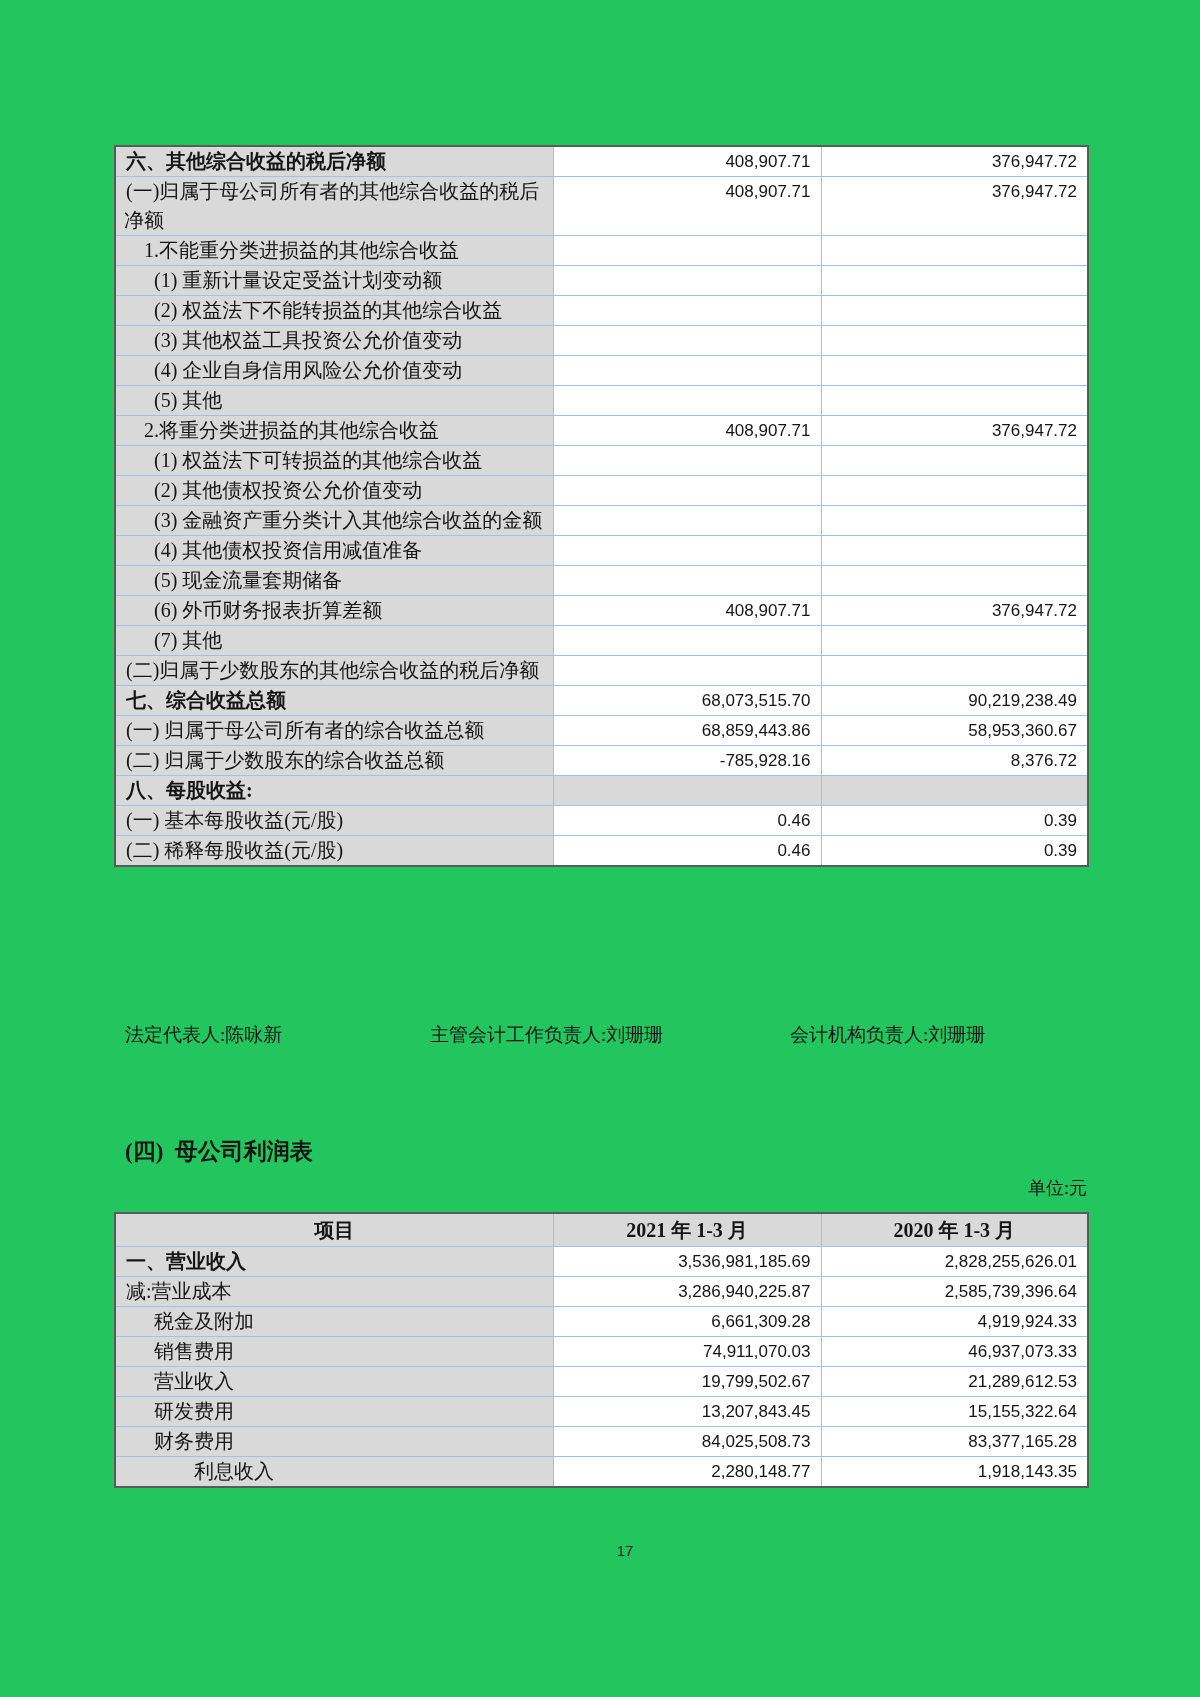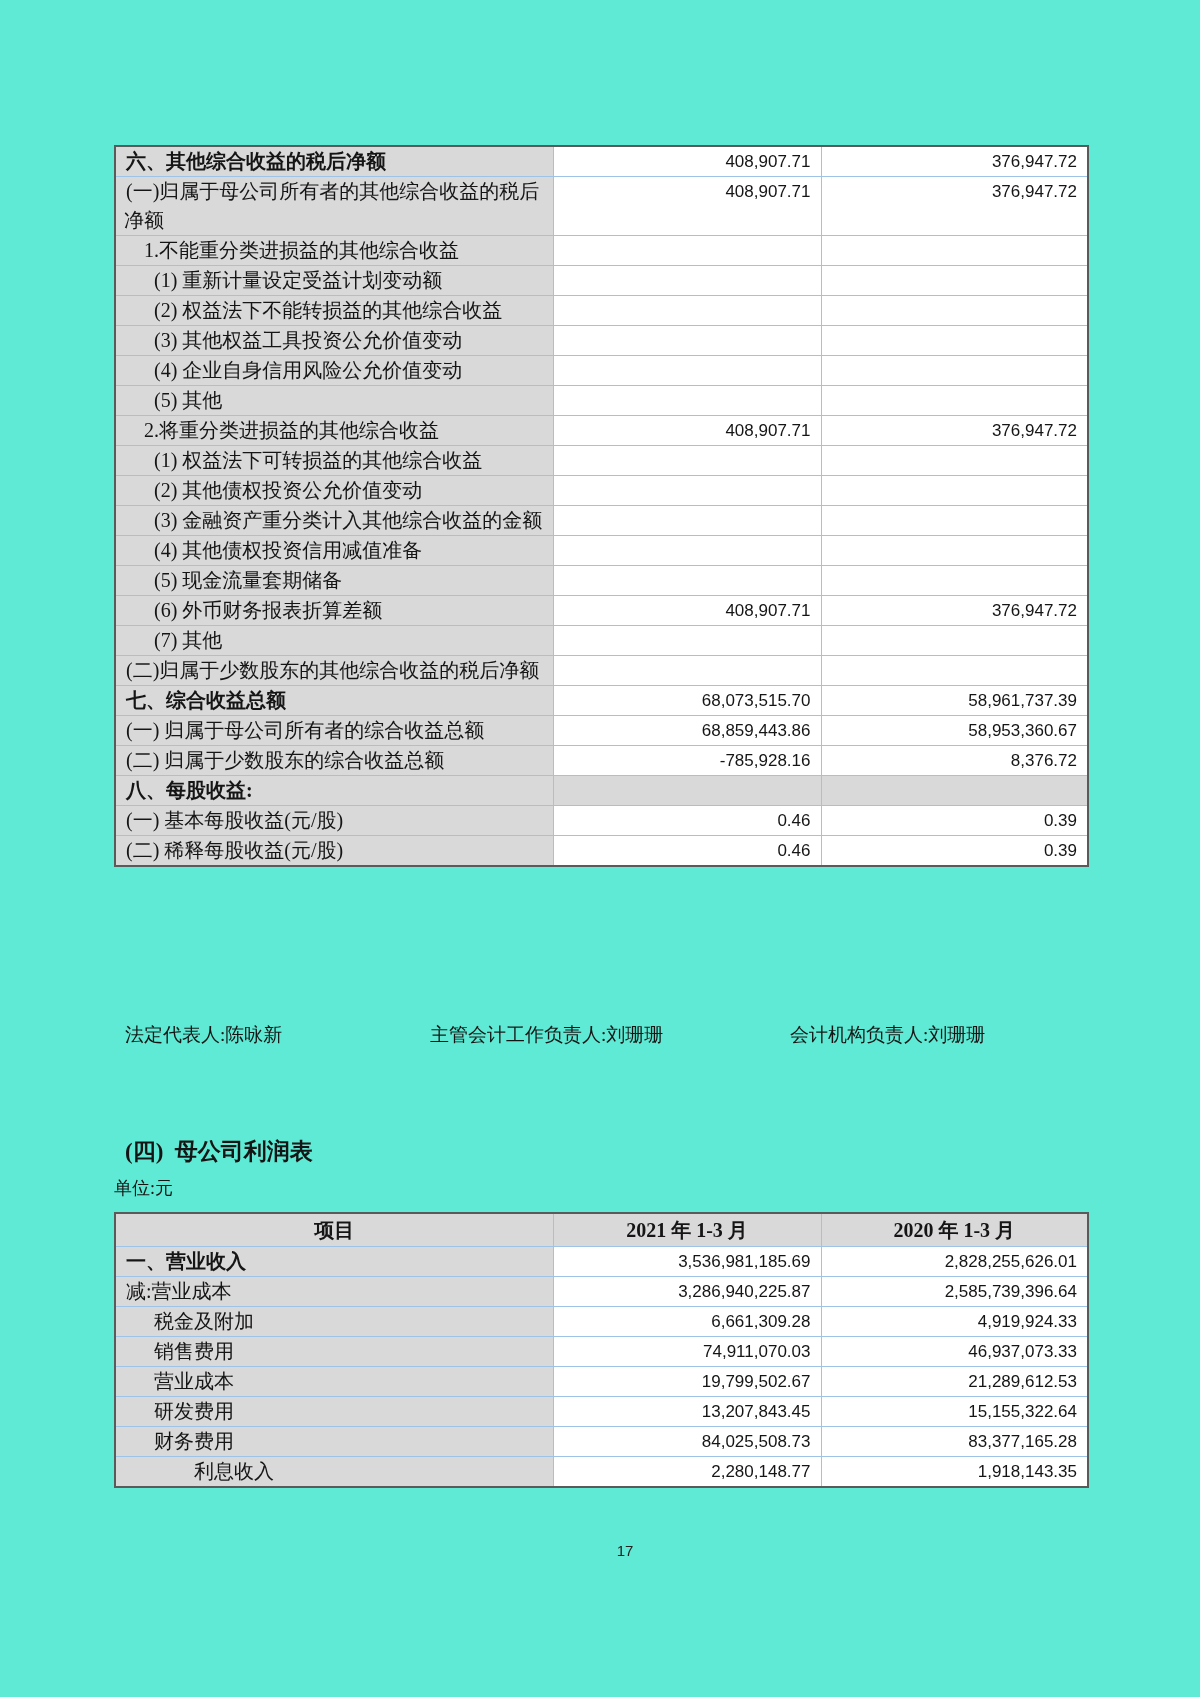--- a/index.html
+++ b/index.html
@@ -1,17 +1,17 @@
 <!DOCTYPE html>
 <html><head>
 <meta charset="utf-8">
 <style>
   html,body{margin:0;padding:0;background:#e8e8e8;}
   .page{
-    position:relative;width:1200px;height:1697px;background:#5eead4;
+    position:relative;width:1200px;height:1697px;background:#22c55e;
     margin:0 auto;font-family:"Liberation Serif", serif;color:#151515;
     overflow:hidden;
   }
   .fin-table{
     position:absolute;left:114px;width:973px;
     border-collapse:collapse;table-layout:fixed;background:#fff;
     border:2px solid #5a5a5a;
   }
   .fin-table td,.fin-table th{
     border:1px solid #9dc3e6;overflow:hidden;
@@ -44,21 +44,21 @@
   .sig-row .sig{position:absolute;white-space:nowrap;}
   #sig1{left:11px;}
   #sig2{left:316px;}
   #sig3{left:676px;}
   .section-heading{
     position:absolute;top:1136px;left:125px;font-size:23px;
     font-weight:bold;white-space:pre;
   }
   .unit-label{
     position:absolute;top:1176px;left:114px;width:973px;
-    text-align:left;font-size:18px;
+    text-align:right;font-size:18px;
   }
   .page-number{
     position:absolute;top:1542px;left:0;width:1200px;text-align:center;
     font-family:"Liberation Sans", sans-serif;font-size:15px;color:#222;padding-left:25px;
   }
 </style>
 </head>
 <body>
 
 <div class="page">
@@ -151,21 +151,21 @@
           <td class="val"></td>
         </tr>
         <tr>
           <td class="lab lvl0">(二)归属于少数股东的其他综合收益的税后净额</td>
           <td class="val"></td>
           <td class="val"></td>
         </tr>
         <tr>
           <td class="lab lvl0 bold">七、综合收益总额</td>
           <td class="val">68,073,515.70</td>
-          <td class="val">58,961,737.39</td>
+          <td class="val">90,219,238.49</td>
         </tr>
         <tr>
           <td class="lab lvl0">(一) 归属于母公司所有者的综合收益总额</td>
           <td class="val">68,859,443.86</td>
           <td class="val">58,953,360.67</td>
         </tr>
         <tr>
           <td class="lab lvl0">(二) 归属于少数股东的综合收益总额</td>
           <td class="val">-785,928.16</td>
           <td class="val">8,376.72</td>
@@ -226,21 +226,21 @@
           <td class="lab lvl2">税金及附加</td>
           <td class="val">6,661,309.28</td>
           <td class="val">4,919,924.33</td>
         </tr>
         <tr>
           <td class="lab lvl2">销售费用</td>
           <td class="val">74,911,070.03</td>
           <td class="val">46,937,073.33</td>
         </tr>
         <tr>
-          <td class="lab lvl2">营业成本</td>
+          <td class="lab lvl2">营业收入</td>
           <td class="val">19,799,502.67</td>
           <td class="val">21,289,612.53</td>
         </tr>
         <tr>
           <td class="lab lvl2">研发费用</td>
           <td class="val">13,207,843.45</td>
           <td class="val">15,155,322.64</td>
         </tr>
         <tr>
           <td class="lab lvl2">财务费用</td>

